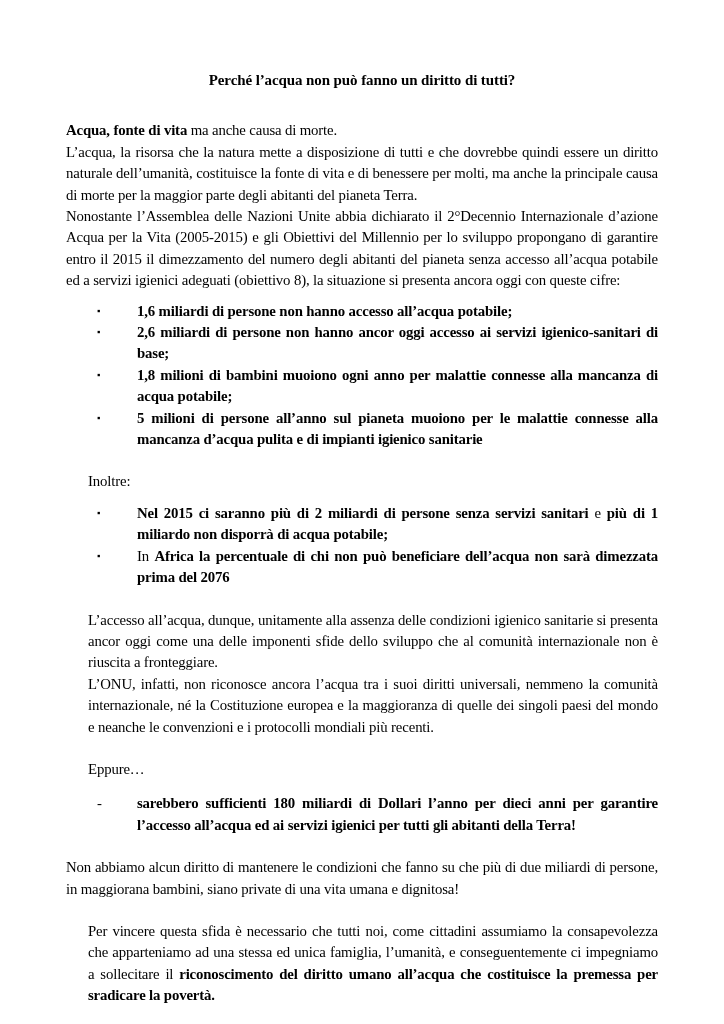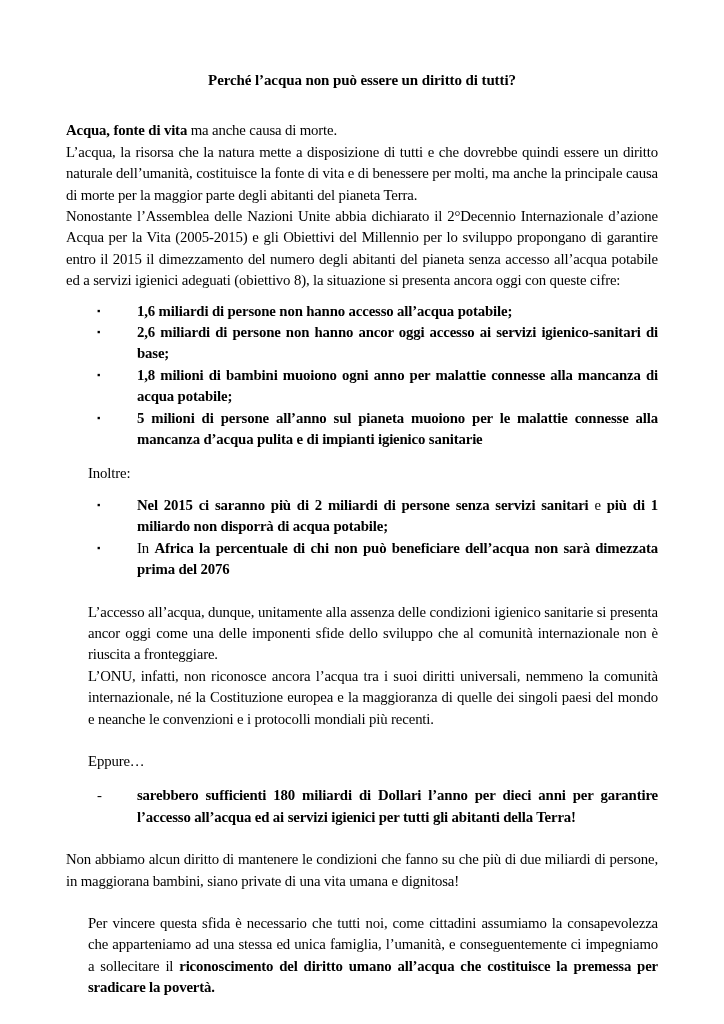--- a/index.html
+++ b/index.html
@@ -52,31 +52,31 @@
   }
   .list-item .marker.dash {
     font-size: 14.8px;
   }
   .list-item .li-text {
     flex: 1 1 auto;
     text-align: justify;
     margin-left: 24px;
   }
 
-  .mt-inoltre { margin-top: 12px; }
+  .mt-inoltre { margin-top: 20px; }
   .mt-list2   { margin-top: 11px; }
   .mt-section { margin-top: 21px; }
   .mt-cost    { margin-top: 13px; }
 </style>
 </head>
 <body>
 
 <div class="page">
 
-  <h1 class="title">Perché l’acqua non può essere un diritto di tutti?</h1>
+  <h1 class="title">Perché l’acqua non può fanno un diritto di tutti?</h1>
 
   <p class="para"><b>Acqua, fonte di vita</b><span> ma anche causa di morte.</span></p>
 
   <p class="para">L’acqua, la risorsa che la natura mette a disposizione di tutti e che dovrebbe quindi essere un diritto naturale dell’umanità, costituisce la fonte di vita e di benessere per molti, ma anche la principale causa di morte per la maggior parte degli abitanti del pianeta Terra.</p>
 
   <p class="para"><span>Nonostante </span><span class="italic">l’Assemblea delle Nazioni Unite abbia dichiarato il 2°Decennio Internazionale d’azione Acqua per la Vita (2005-2015)</span><span> e gli </span><span class="italic">Obiettivi del Millennio per lo sviluppo propongano di garantire entro il 2015 il dimezzamento del numero degli abitanti del pianeta senza accesso all’acqua potabile ed a servizi igienici adeguati (obiettivo 8)</span><span>, la situazione si presenta ancora oggi con queste cifre:</span></p>
 
   <div class="list indent">
     <div class="list-item">
       <span class="marker">▪</span>

